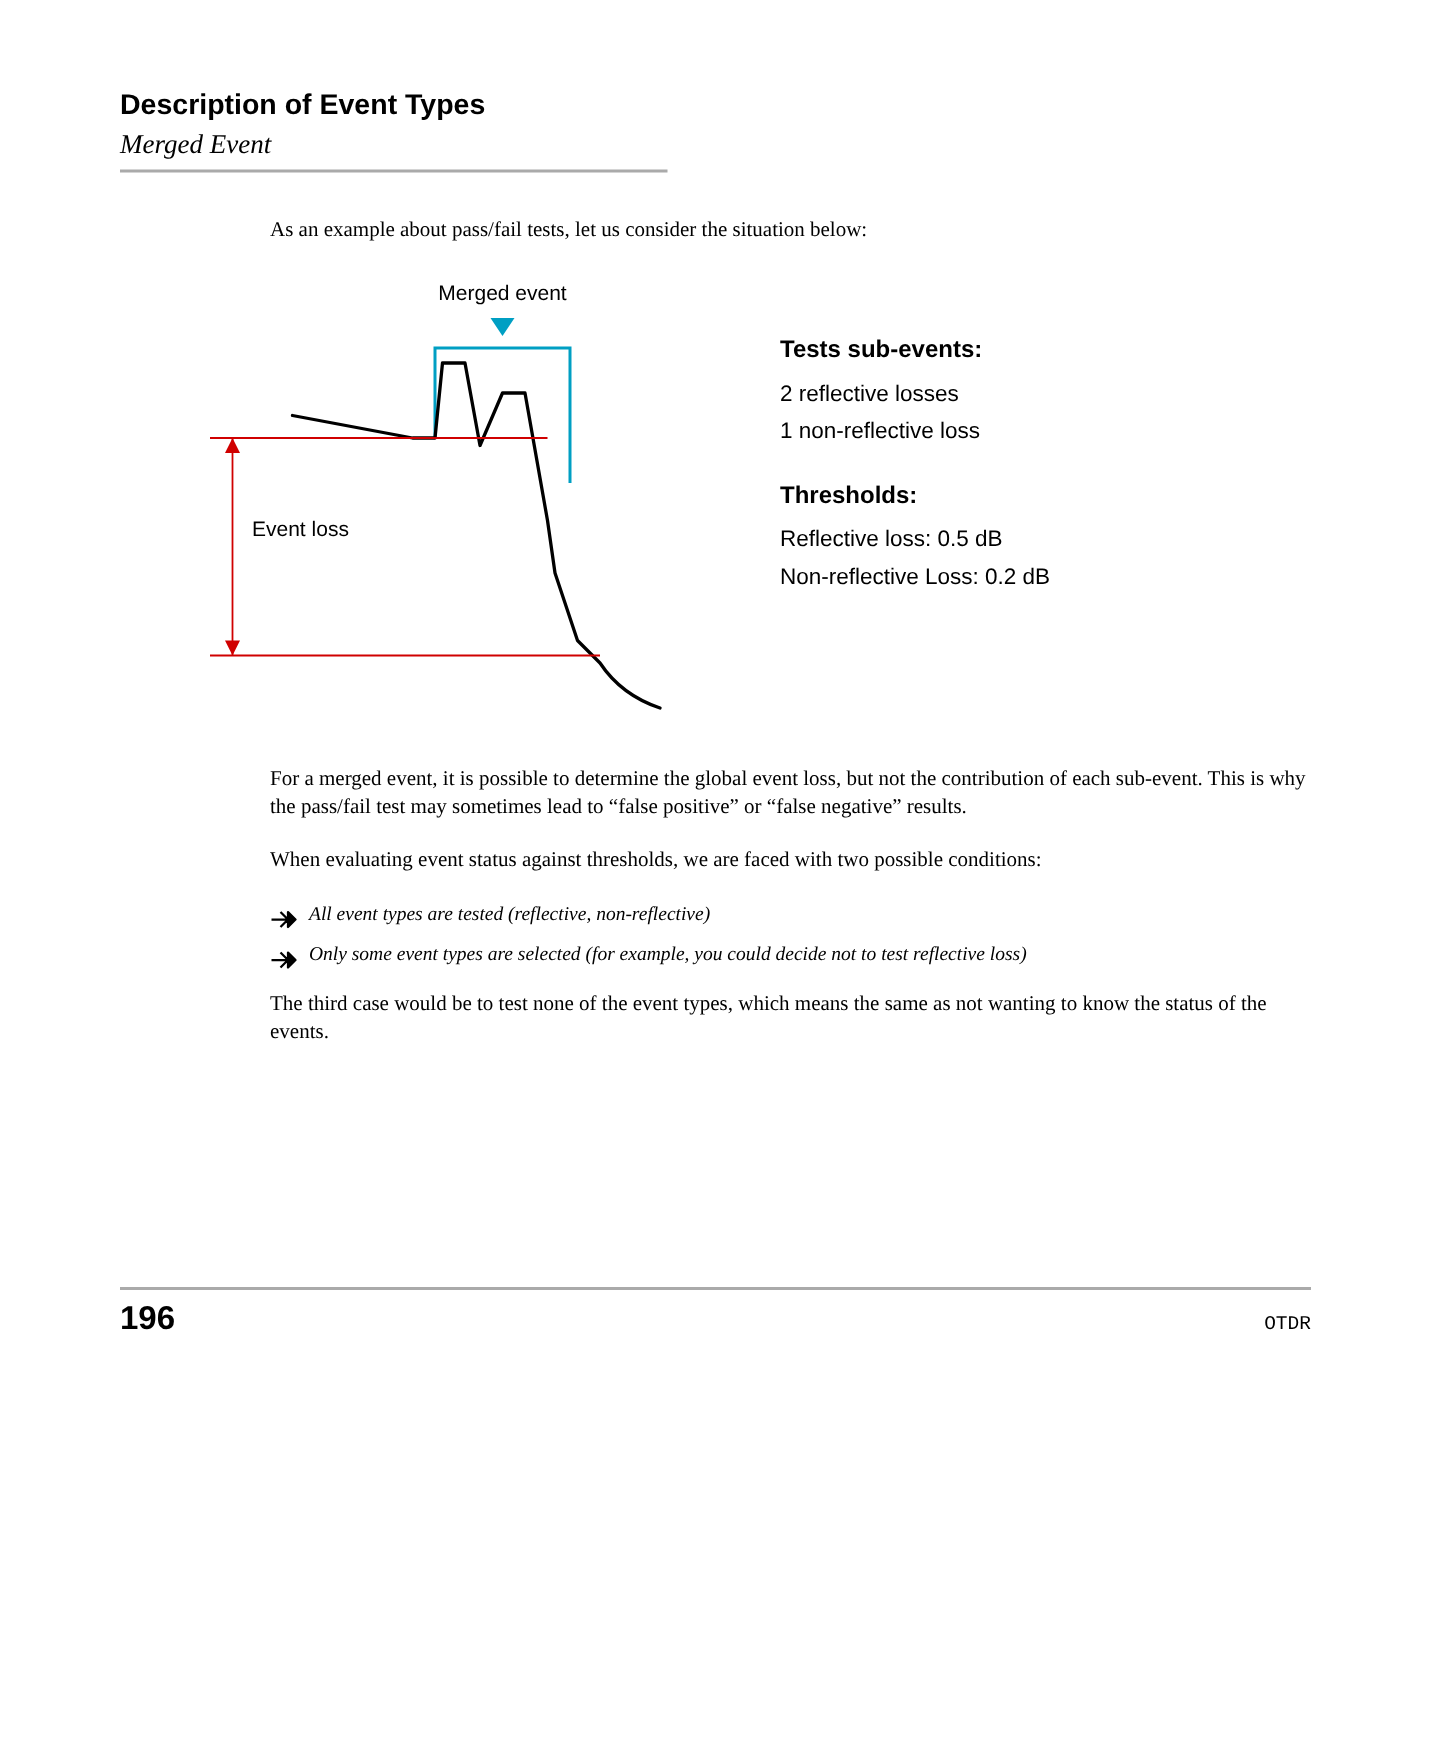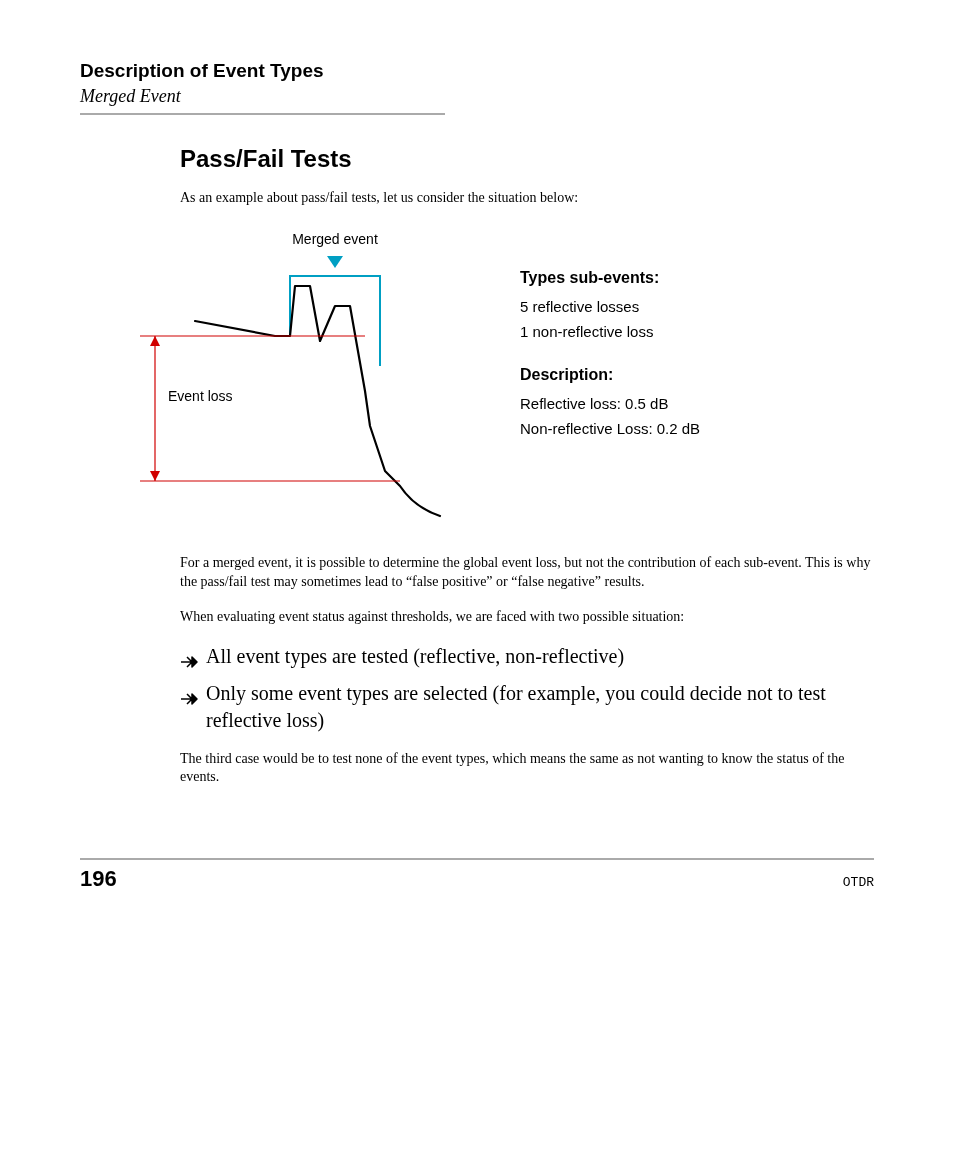--- a/index.html
+++ b/index.html
@@ -78,24 +78,25 @@
     height: 18px;
   }
   ul.arrow {
     list-style: none;
     padding: 0 0 0 26px;
     margin: 0 0 16px 0;
   }
   ul.arrow li {
     position: relative;
     font-family: Georgia, serif;
-    font-size: 20px;
+    font-size: 13px;
     line-height: 1.35;
     margin: 0 0 10px 0;
     padding-left: 0;
+    font-style: italic;
   }
   ul.arrow li .bullet {
     position: absolute;
     left: -26px;
     top: 6px;
   }
   .footer {
     position: absolute;
     left: 80px;
     right: 80px;
@@ -126,21 +127,20 @@
 </head>
 <body>
 
 <div class="page">
 
   <div class="chapter">Description of Event Types</div>
   <div class="subchapter">Merged Event</div>
   <hr class="rule-short">
 
   <div class="indent">
-    <div class="h-section">Pass/Fail Tests</div>
     <p class="body-text">As an example about pass/fail tests, let us consider the situation below:</p>
 
     <div class="figure-row">
       <div class="fig-svg">
         <svg width="340" height="300" viewBox="0 0 340 300">
 
           <text x="225" y="18" font-size="14" text-anchor="middle">Merged event</text>
 
           <polygon points="225,42 217,30 233,30" fill="#009FC3"></polygon>
 
@@ -166,32 +166,32 @@
 
           <line x1="45" y1="110" x2="45" y2="255" stroke="#D00000" stroke-width="1.2"></line>
           <polygon points="45,110 40,120 50,120" fill="#D00000"></polygon>
           <polygon points="45,255 40,245 50,245" fill="#D00000"></polygon>
 
           <text x="58" y="175" font-size="14">Event loss</text>
         </svg>
       </div>
 
       <div class="fig-info">
-        <p class="fh">Types sub-events:</p>
-        <p>5 reflective losses</p>
+        <p class="fh">Tests sub-events:</p>
+        <p>2 reflective losses</p>
         <p>1 non-reflective loss</p>
         <div class="sep"></div>
-        <p class="fh">Description:</p>
+        <p class="fh">Thresholds:</p>
         <p>Reflective loss: 0.5 dB</p>
         <p>Non-reflective Loss: 0.2 dB</p>
       </div>
     </div>
 
     <p class="body-text">For a merged event, it is possible to determine the global event loss, but not the contribution of each sub-event. This is why the pass/fail test may sometimes lead to “false positive” or “false negative” results.</p>
-    <p class="body-text">When evaluating event status against thresholds, we are faced with two possible situation:</p>
+    <p class="body-text">When evaluating event status against thresholds, we are faced with two possible conditions:</p>
 
     <ul class="arrow">
       <li>
         <span class="bullet">
           <svg width="18" height="14" viewBox="0 0 18 14">
               <path d="M1 7 L12 7 M12 7 L7 2 M12 7 L7 12 M12 2 L17 7 L12 12 Z" fill="#000" stroke="#000" stroke-width="1.5" stroke-linejoin="round"></path>
             </svg>
         </span>
         <span>All event types are tested (reflective, non-reflective)</span>
       </li>

